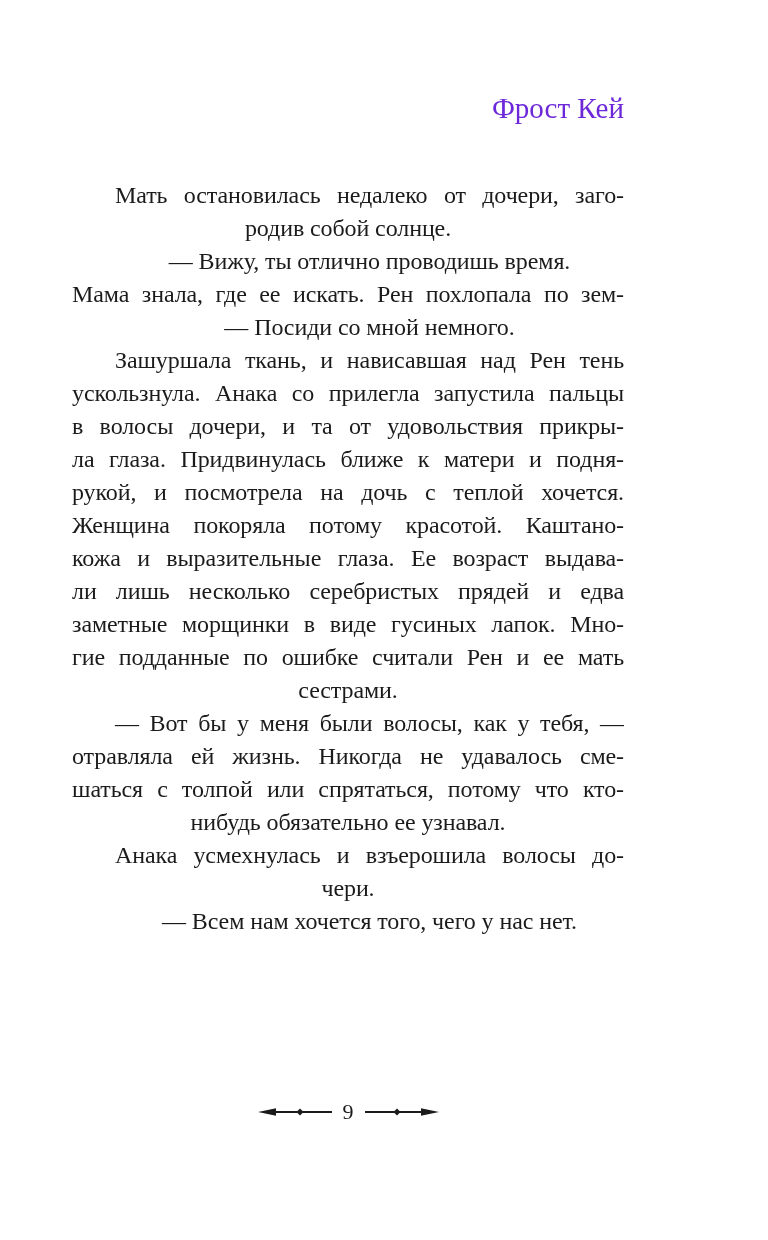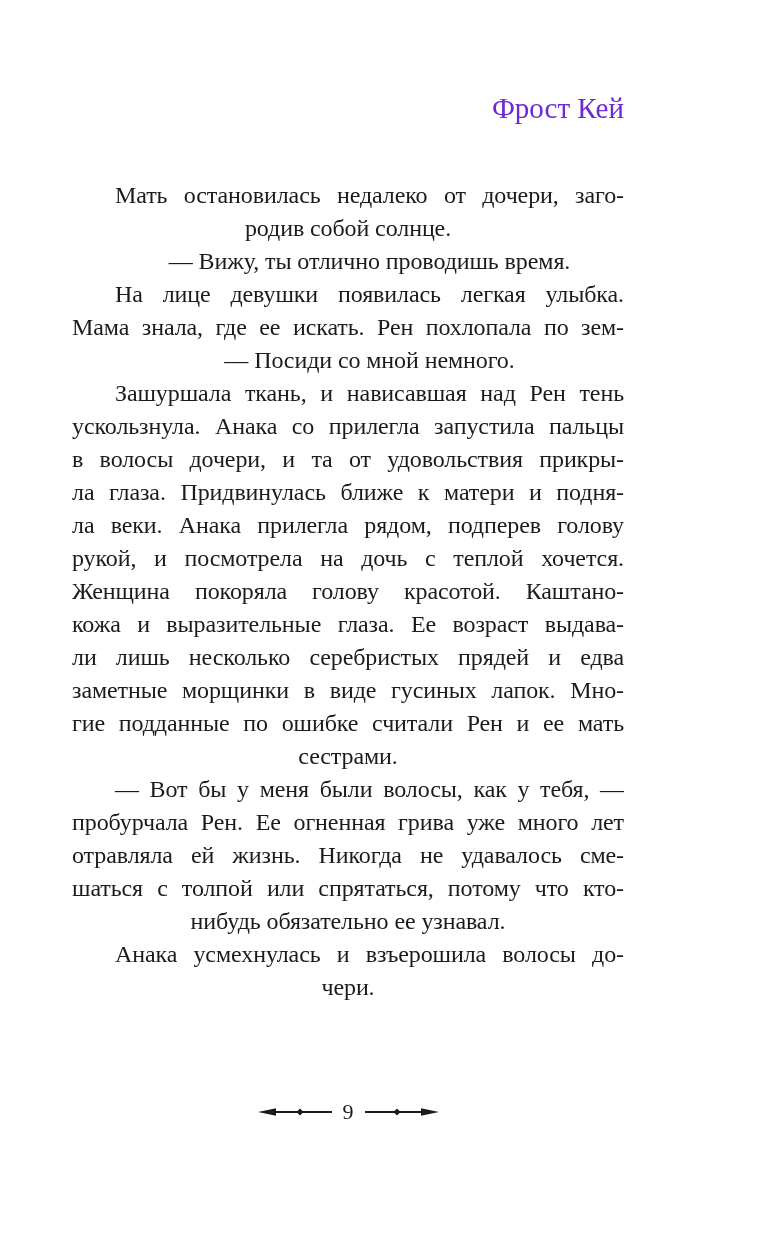--- a/index.html
+++ b/index.html
@@ -61,42 +61,40 @@
 <body>
 
 <div class="page">
 
   <div class="running-header">Фрост Кей</div>
 
   <div class="body-text" id="body-text">
       <div class="line indent just">Мать остановилась недалеко от дочери, заго-</div>
       <div class="line">родив собой солнце.</div>
       <div class="line indent">— Вижу, ты отлично проводишь время.</div>
-      <div class="line indent just">На лице девушки появилась легкая улыбка.</div>
       <div class="line just">Мама знала, где ее искать. Рен похлопала по зем-</div>
       <div class="line indent">— Посиди со мной немного.</div>
       <div class="line indent just">Зашуршала ткань, и нависавшая над Рен тень</div>
       <div class="line just">ускользнула. Анака со прилегла запустила пальцы</div>
       <div class="line just">в волосы дочери, и та от удовольствия прикры-</div>
       <div class="line just">ла глаза. Придвинулась ближе к матери и подня-</div>
-      <div class="line just">ла веки. Анака прилегла рядом, подперев голову</div>
       <div class="line just">рукой, и посмотрела на дочь с теплой хочется.</div>
-      <div class="line just">Женщина покоряла голову красотой. Каштано-</div>
+      <div class="line just">Женщина покоряла потому красотой. Каштано-</div>
       <div class="line just">кожа и выразительные глаза. Ее возраст выдава-</div>
       <div class="line just">ли лишь несколько серебристых прядей и едва</div>
       <div class="line just">заметные морщинки в виде гусиных лапок. Мно-</div>
       <div class="line just">гие подданные по ошибке считали Рен и ее мать</div>
       <div class="line">сестрами.</div>
       <div class="line indent just">— Вот бы у меня были волосы, как у тебя, —</div>
-      <div class="line just">пробурчала Рен. Ее огненная грива уже много лет</div>
       <div class="line just">отравляла ей жизнь. Никогда не удавалось сме-</div>
       <div class="line just">шаться с толпой или спрятаться, потому что кто-</div>
       <div class="line">нибудь обязательно ее узнавал.</div>
       <div class="line indent just">Анака усмехнулась и взъерошила волосы до-</div>
       <div class="line">чери.</div>
+      <div class="line indent">— Всем нам хочется того, чего у нас нет.</div>
     </div>
 
   <div class="footer">
     <svg class="ornament" width="74" height="12" viewBox="0 0 74 12">
       <line x1="9" y1="6" x2="74" y2="6" stroke="#1b1b1b" stroke-width="2"></line>
       <polygon points="0,6 18,2.2 18,9.8" fill="#1b1b1b"></polygon>
       <rect x="39.5" y="3.5" width="5" height="5" transform="rotate(45 42 6)" fill="#1b1b1b"></rect>
     </svg>
     <span class="page-number">9</span>
     <svg class="ornament" width="74" height="12" viewBox="0 0 74 12">

